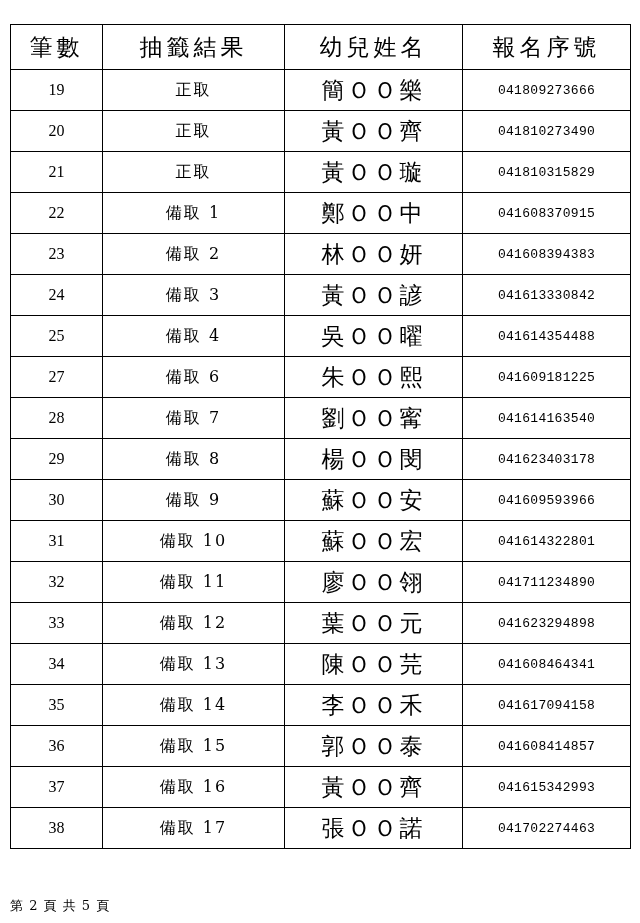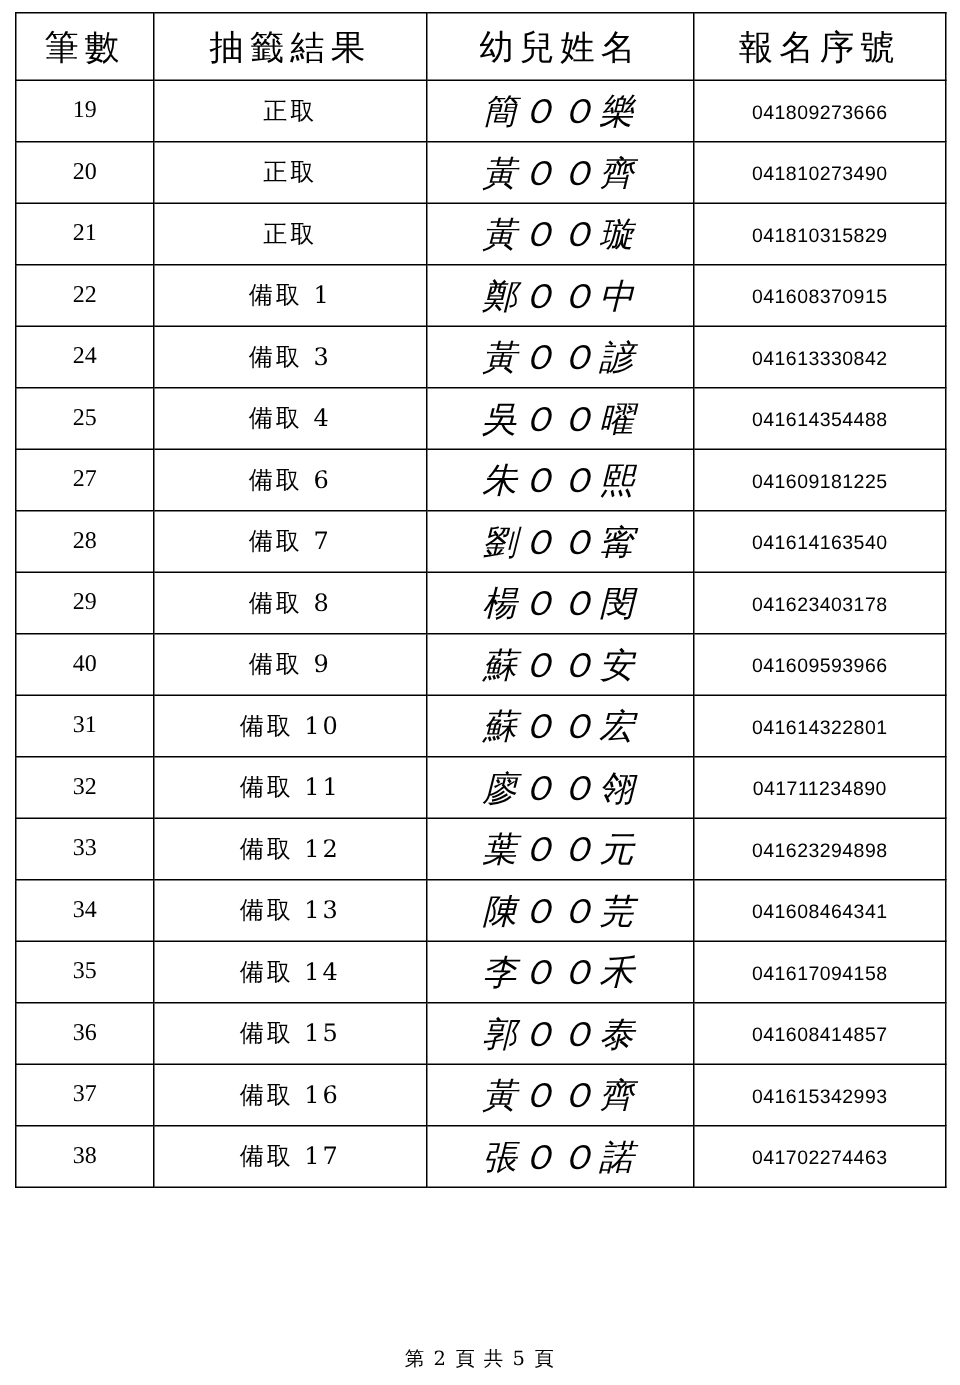--- a/index.html
+++ b/index.html
@@ -20,21 +20,21 @@
     height: 923px;
     box-sizing: border-box;
     padding: 8px 10px 0 10px;
     display: flex;
     flex-direction: column;
   }
   table.roster {
     border-collapse: collapse;
     table-layout: fixed;
     width: 620px;
-    margin: 0 auto;
+    margin: 16px auto;
   }
   table.roster td, table.roster th {
     border: 1.5px solid #000000;
     text-align: center;
     vertical-align: middle;
     padding: 0;
     font-weight: normal;
   }
   col.c-seq   { width: 92px; }
   col.c-res   { width: 182px; }
@@ -55,30 +55,28 @@
     font-size: 16px;
     font-family: "Liberation Serif", "DejaVu Serif", serif;
   }
   td.result {
     font-size: 16px;
     letter-spacing: 2px;
   }
   td.name {
     font-size: 23px;
     letter-spacing: 3px;
-    font-style: italic;
   }
   td.number {
     font-size: 13px;
-    font-family: Liberation Sans, sans-serif;
+    font-family: Liberation Mono, monospace;
     letter-spacing: 0.3px;
   }
   .footer {
     margin-top: auto;
-    text-align: center;
     font-size: 13px;
     letter-spacing: 1px;
     padding-bottom: 8px;
     font-family: "DejaVu Serif", "Liberation Serif", serif;
   }
 </style>
 </head>
 <body>
 
 <div class="page">
@@ -116,20 +114,26 @@
           <td class="name">黃ＯＯ璇</td>
           <td class="number">041810315829</td>
         </tr>
         <tr>
           <td class="seq">22</td>
           <td class="result">備取 1</td>
           <td class="name">鄭ＯＯ中</td>
           <td class="number">041608370915</td>
         </tr>
         <tr>
+          <td class="seq">23</td>
+          <td class="result">備取 2</td>
+          <td class="name">林ＯＯ妍</td>
+          <td class="number">041608394383</td>
+        </tr>
+        <tr>
           <td class="seq">24</td>
           <td class="result">備取 3</td>
           <td class="name">黃ＯＯ諺</td>
           <td class="number">041613330842</td>
         </tr>
         <tr>
           <td class="seq">25</td>
           <td class="result">備取 4</td>
           <td class="name">吳ＯＯ曜</td>
           <td class="number">041614354488</td>
@@ -146,21 +150,21 @@
           <td class="name">劉ＯＯ寗</td>
           <td class="number">041614163540</td>
         </tr>
         <tr>
           <td class="seq">29</td>
           <td class="result">備取 8</td>
           <td class="name">楊ＯＯ閔</td>
           <td class="number">041623403178</td>
         </tr>
         <tr>
-          <td class="seq">40</td>
+          <td class="seq">30</td>
           <td class="result">備取 9</td>
           <td class="name">蘇ＯＯ安</td>
           <td class="number">041609593966</td>
         </tr>
         <tr>
           <td class="seq">31</td>
           <td class="result">備取 10</td>
           <td class="name">蘇ＯＯ宏</td>
           <td class="number">041614322801</td>
         </tr>

